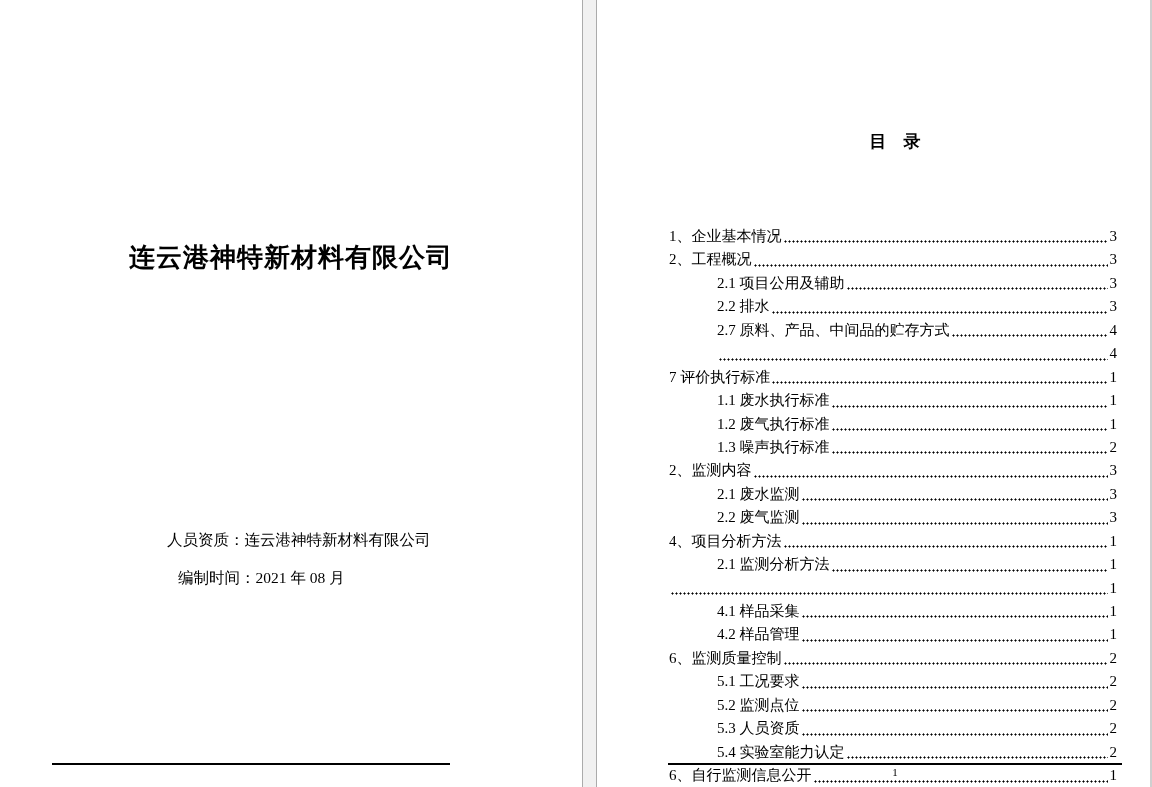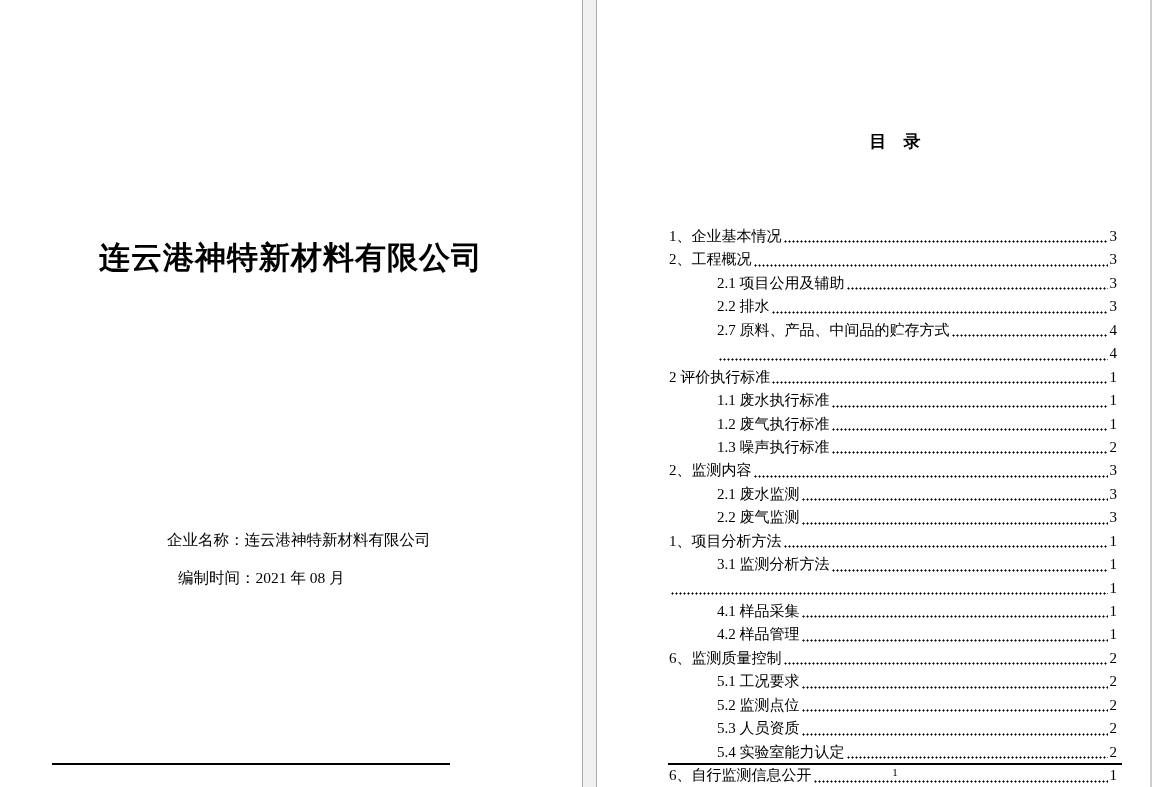--- a/index.html
+++ b/index.html
@@ -26,21 +26,21 @@
   }
   .right-edge {
     position: absolute; right: 0; top: 0; width: 2px; height: 787px;
     background: #cfcfcf;
   }
 
   
   .cover-title {
     position: absolute; top: 234px; left: 0; width: 100%;
     text-align: center;
-    font-size: 31px; font-weight: bold;
+    font-size: 26px; font-weight: bold;
     line-height: 47px;
     letter-spacing: 1px;
   }
   .cover-meta {
     position: absolute; top: 521px; left: 167px;
     font-size: 15.5px; line-height: 38px;
     white-space: nowrap;
   }
   .cover-meta .date-line { padding-left: 11px; }
   .footer-rule-left {
@@ -83,21 +83,21 @@
 </head>
 <body>
 
 <div class="viewer">
 
   <div class="page page-left">
     <div class="cover-title">
       <div>连云港神特新材料有限公司</div>
     </div>
     <div class="cover-meta">
-      <div class="company-line">企业名称：连云港神特新材料有限公司</div>
+      <div class="company-line">人员资质：连云港神特新材料有限公司</div>
       <div class="date-line">编制时间：2021 年 08 月</div>
     </div>
     <div class="footer-rule-left"></div>
   </div>
 
   <div class="page-gap"></div>
 
   <div class="page page-right">
     <div class="toc-title">目　录</div>
     <div class="toc-list" id="toc-list">
@@ -124,21 +124,21 @@
         <div class="toc-row lvl1">
           <span class="toc-label">2.7 原料、产品、中间品的贮存方式</span>
           <span class="toc-dots"></span>
           <span class="toc-page">4</span>
         </div>
         <div class="toc-row lvl1">
           <span class="toc-dots"></span>
           <span class="toc-page">4</span>
         </div>
         <div class="toc-row">
-          <span class="toc-label">2 评价执行标准</span>
+          <span class="toc-label">7 评价执行标准</span>
           <span class="toc-dots"></span>
           <span class="toc-page">1</span>
         </div>
         <div class="toc-row lvl1">
           <span class="toc-label">1.1 废水执行标准</span>
           <span class="toc-dots"></span>
           <span class="toc-page">1</span>
         </div>
         <div class="toc-row lvl1">
           <span class="toc-label">1.2 废气执行标准</span>
@@ -159,26 +159,26 @@
           <span class="toc-label">2.1 废水监测</span>
           <span class="toc-dots"></span>
           <span class="toc-page">3</span>
         </div>
         <div class="toc-row lvl1">
           <span class="toc-label">2.2 废气监测</span>
           <span class="toc-dots"></span>
           <span class="toc-page">3</span>
         </div>
         <div class="toc-row">
-          <span class="toc-label">1、项目分析方法</span>
-          <span class="toc-dots"></span>
-          <span class="toc-page">1</span>
-        </div>
-        <div class="toc-row lvl1">
-          <span class="toc-label">3.1 监测分析方法</span>
+          <span class="toc-label">4、项目分析方法</span>
+          <span class="toc-dots"></span>
+          <span class="toc-page">1</span>
+        </div>
+        <div class="toc-row lvl1">
+          <span class="toc-label">2.1 监测分析方法</span>
           <span class="toc-dots"></span>
           <span class="toc-page">1</span>
         </div>
         <div class="toc-row">
           <span class="toc-dots"></span>
           <span class="toc-page">1</span>
         </div>
         <div class="toc-row lvl1">
           <span class="toc-label">4.1 样品采集</span>
           <span class="toc-dots"></span>

